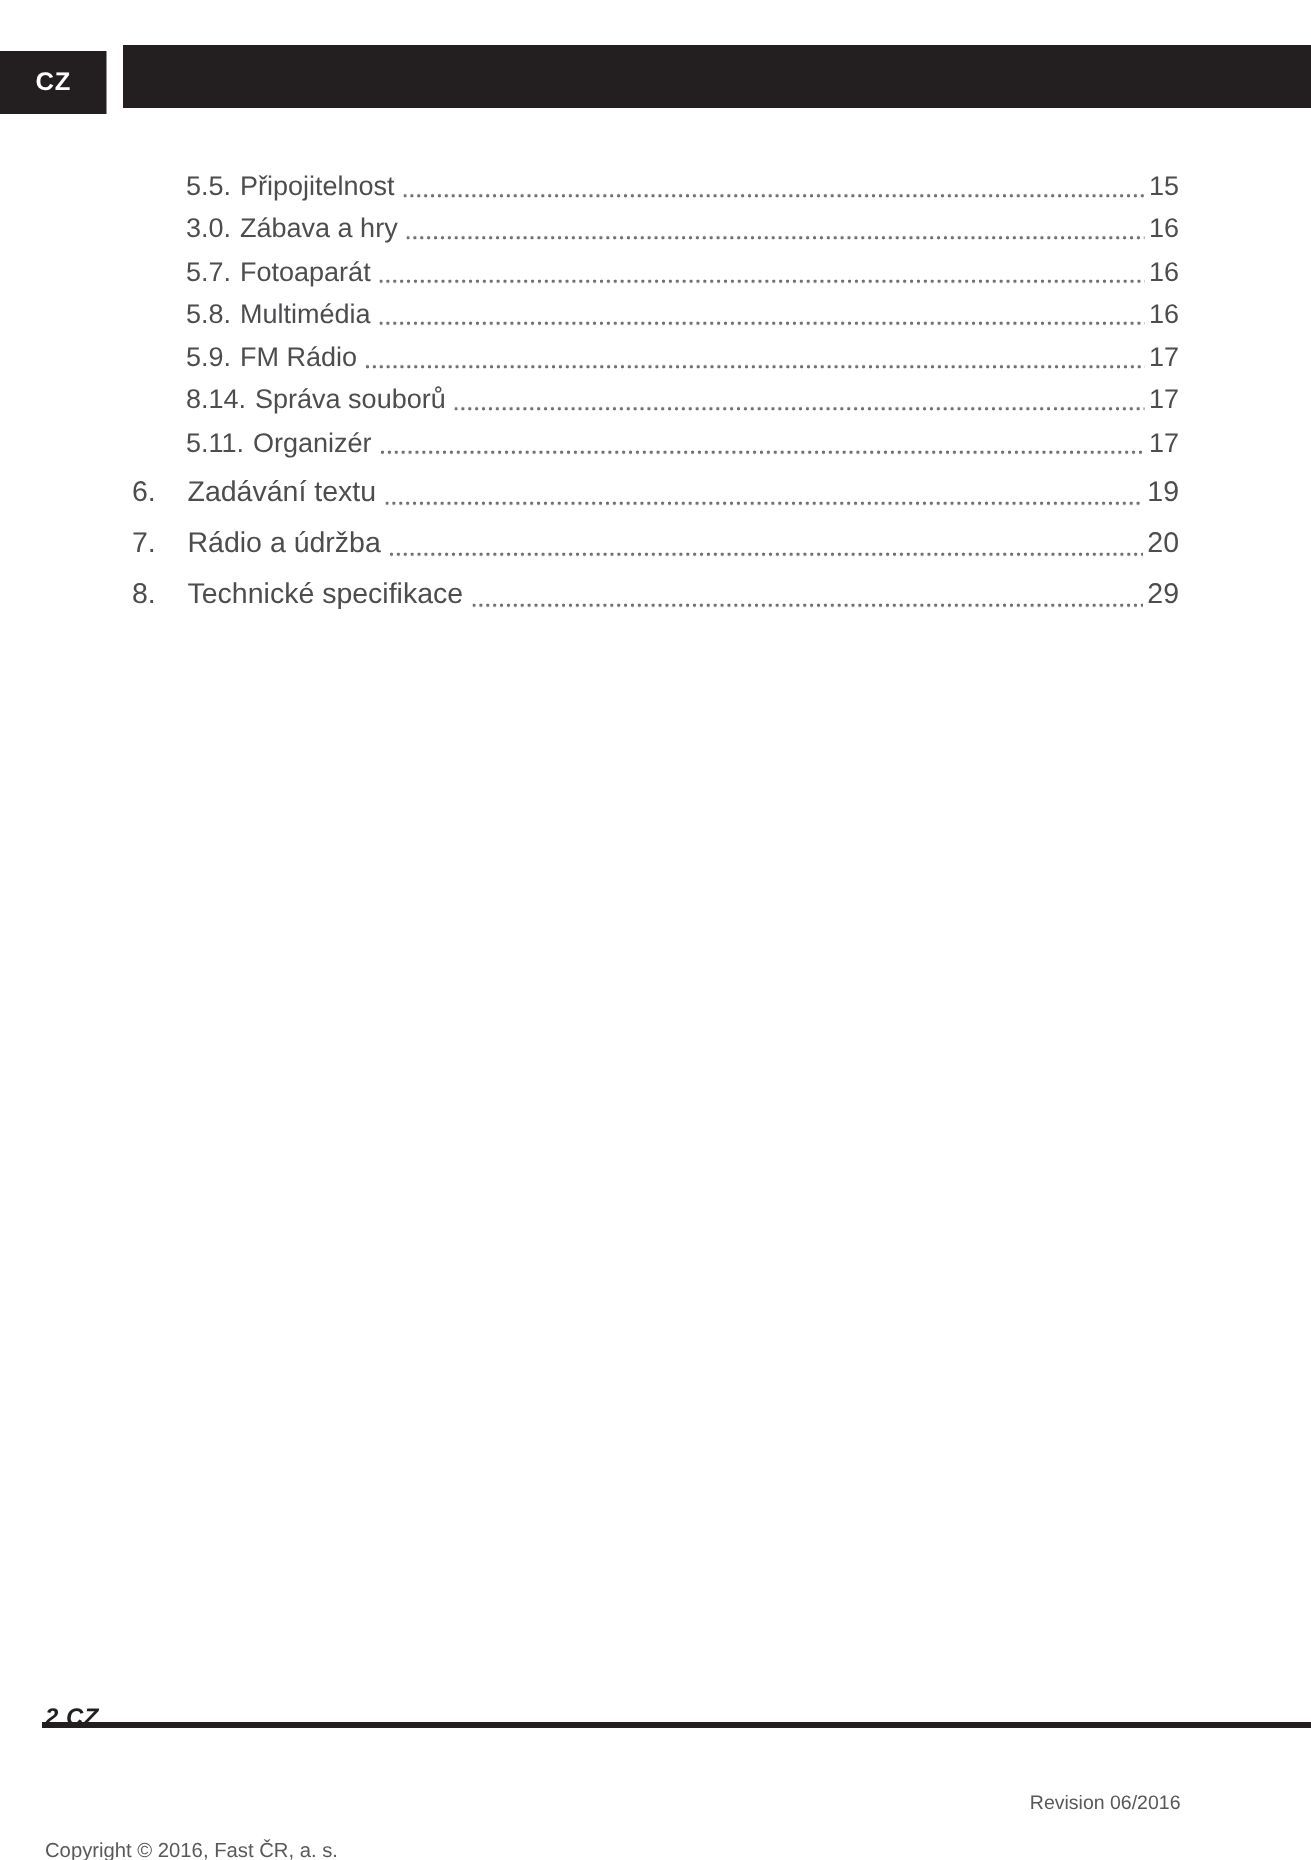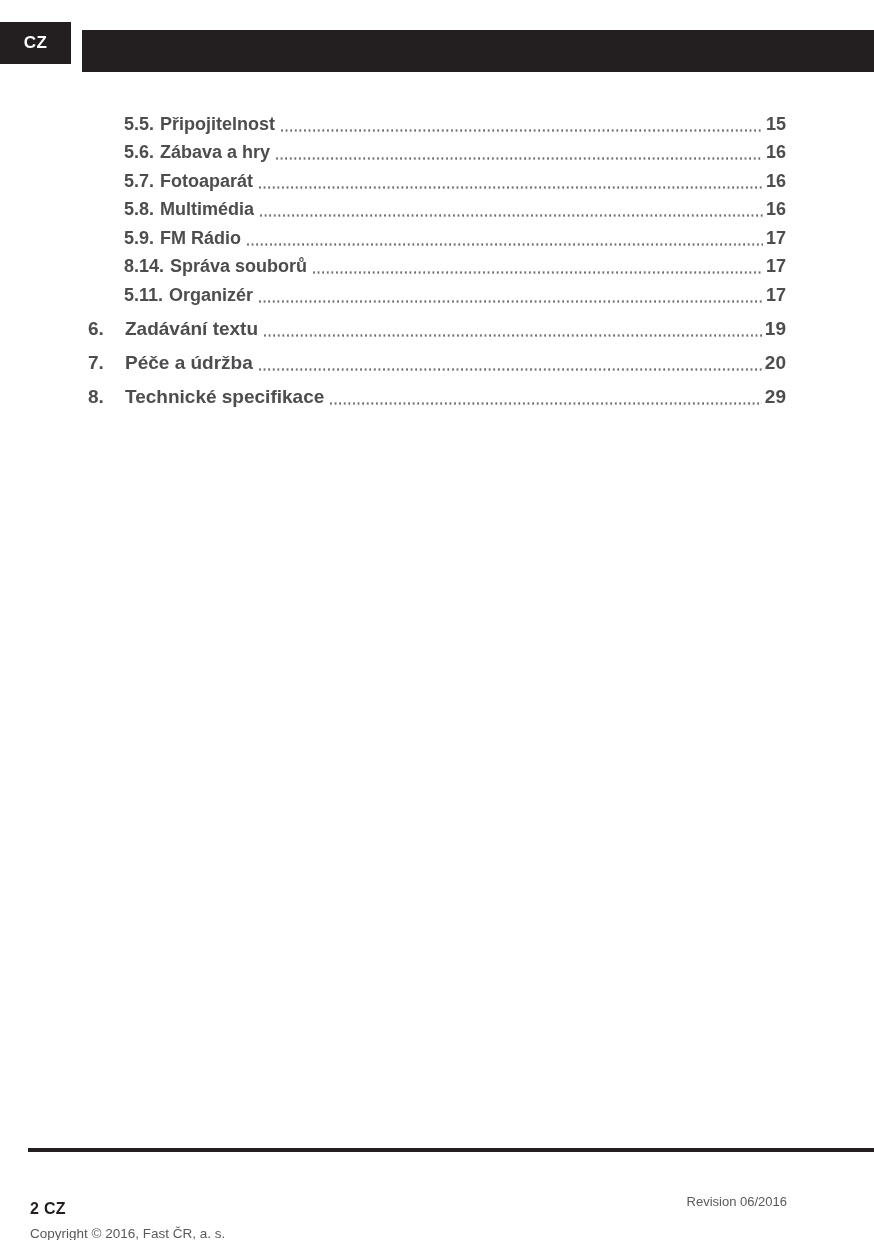--- a/index.html
+++ b/index.html
@@ -14,21 +14,21 @@
     background: var(--background, #ffffff);
     font-family: "Liberation Sans", sans-serif;
     overflow: hidden;
     margin: 0 auto;
   }
 
   
   .lang-badge {
     position: absolute;
     left: 0;
-    top: 22px;
+    top: 34px;
     width: 71px;
     height: 42px;
     background: var(--ink, #231f20);
     color: var(--badge_text, #ffffff);
     display: flex;
     align-items: center;
     justify-content: center;
     font-weight: bold;
     font-size: 17px;
     letter-spacing: 0.5px;
@@ -48,21 +48,21 @@
     left: 88px;
     right: 88px;
     top: 111px;
     color: var(--text, #4d4d4f);
   }
   .toc-row {
     display: flex;
     align-items: flex-end;
     box-sizing: border-box;
     padding-bottom: 5px;
-    font-weight: 700;
+    font-weight: 400;
   }
   .toc-row.l2 {
     height: 28.5px;
     font-size: 18px;
     margin-left: 36px;
   }
   .toc-row.l1 {
     height: 34px;
     font-size: 19px;
   }
@@ -85,25 +85,26 @@
     position: absolute;
     left: 28px;
     right: 0;
     top: 1148px;
     height: 4px;
     background: var(--ink, #231f20);
   }
   .footer-page {
     position: absolute;
     left: 30px;
-    top: 1200px;
+    top: 1137px;
     font-size: 16px;
     font-weight: bold;
     color: var(--ink, #231f20);
     letter-spacing: 0.3px;
+    font-style: italic;
   }
   .footer-copy {
     position: absolute;
     left: 30px;
     top: 1226px;
     font-size: 13.5px;
     font-weight: 300;
     color: var(--muted, #58595b);
   }
   .footer-rev {
@@ -126,21 +127,21 @@
   <div class="header-bar"></div>
 
   <div class="toc" id="toc">
       <div class="toc-row l2">
       <span class="num">5.5.</span>
       <span class="label">Připojitelnost</span>
       <span class="leader"></span>
       <span class="pg">15</span>
     </div>
       <div class="toc-row l2">
-      <span class="num">5.6.</span>
+      <span class="num">3.0.</span>
       <span class="label">Zábava a hry</span>
       <span class="leader"></span>
       <span class="pg">16</span>
     </div>
       <div class="toc-row l2">
       <span class="num">5.7.</span>
       <span class="label">Fotoaparát</span>
       <span class="leader"></span>
       <span class="pg">16</span>
     </div>
@@ -169,21 +170,21 @@
       <span class="pg">17</span>
     </div>
       <div class="toc-row l1">
       <span class="num">6.</span>
       <span class="label">Zadávání textu</span>
       <span class="leader"></span>
       <span class="pg">19</span>
     </div>
       <div class="toc-row l1">
       <span class="num">7.</span>
-      <span class="label">Péče a údržba</span>
+      <span class="label">Rádio a údržba</span>
       <span class="leader"></span>
       <span class="pg">20</span>
     </div>
       <div class="toc-row l1">
       <span class="num">8.</span>
       <span class="label">Technické specifikace</span>
       <span class="leader"></span>
       <span class="pg">29</span>
     </div>
     </div>

